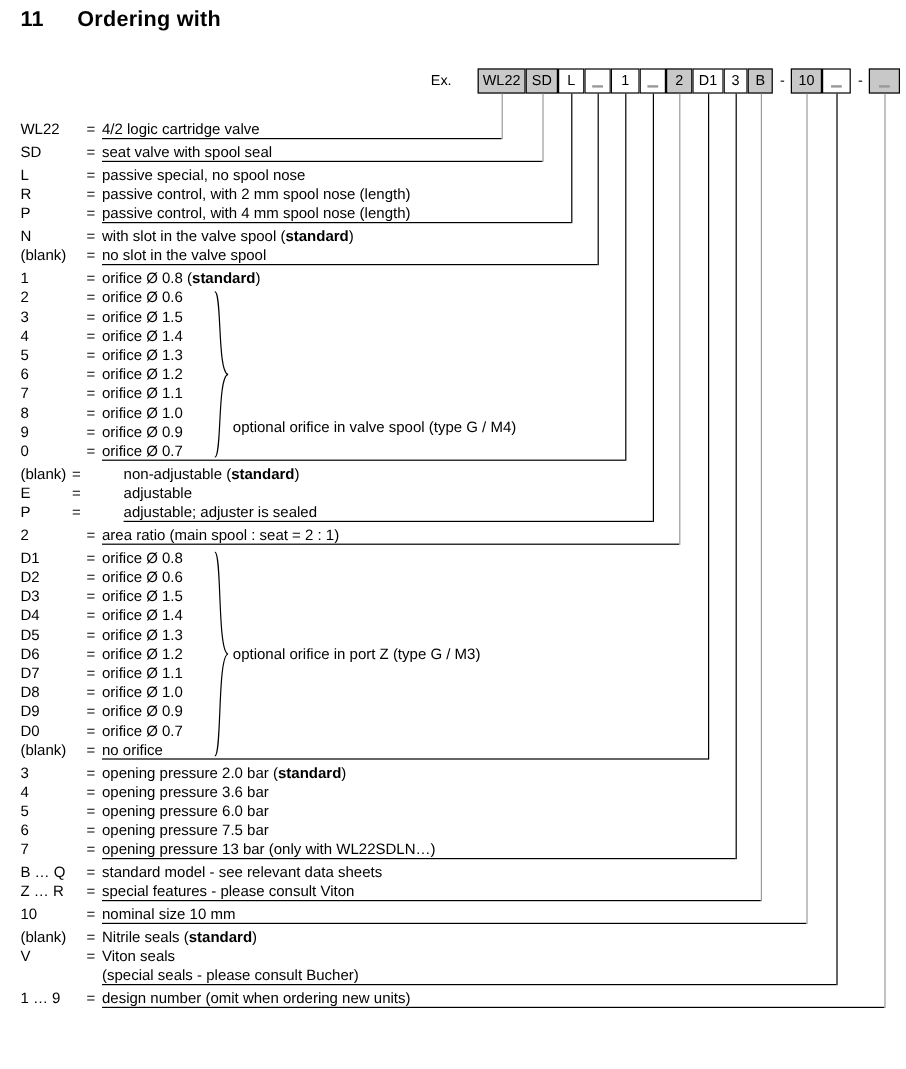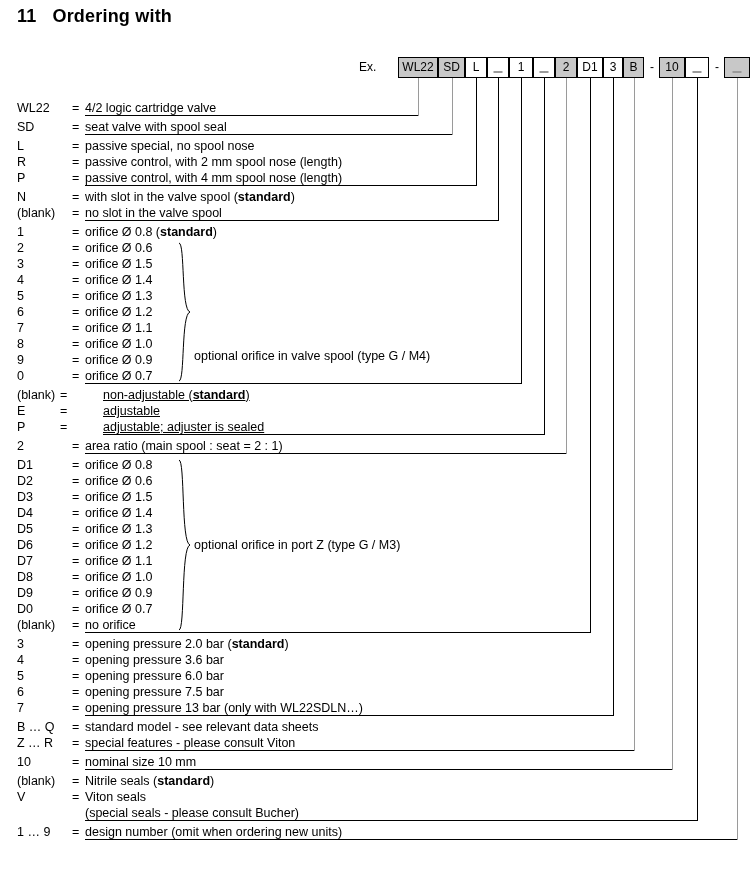--- a/index.html
+++ b/index.html
@@ -19,21 +19,21 @@
   
   #heading {
     position: absolute;
     left: 17px;
     top: 6px;
     font-size: 18px;
     font-weight: bold;
     letter-spacing: 0.2px;
     white-space: nowrap;
   }
-  #heading .num { margin-right: 16px; }
+  #heading .num { margin-right: 28px; }
 
   
   #example-row {
     position: absolute;
     left: 0;
     top: 57px;
     height: 22px;
   }
   #ex-label {
     position: absolute;
@@ -107,21 +107,21 @@
     left: 72px;
     top: 0;
   }
   .row .desc {
     position: absolute;
     left: 85px;
     top: 0;
   }
   
   .row.indent .eq { left: 60px; }
-  .row.indent .desc { left: 103px; text-decoration: underline; }
+  .row.indent .desc { left: 103px; }
   .row.cont .desc { left: 85px; }
 
   b { font-weight: bold; }
 
   
   .brace {
     position: absolute;
     width: 14px;
     color: #000000;
   }

